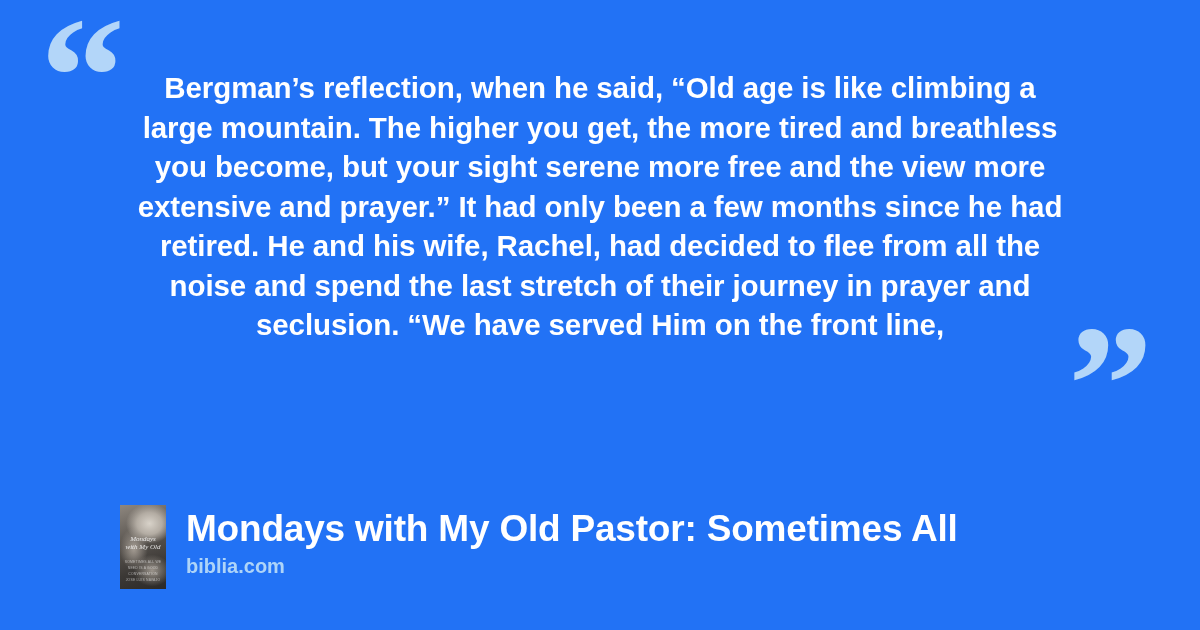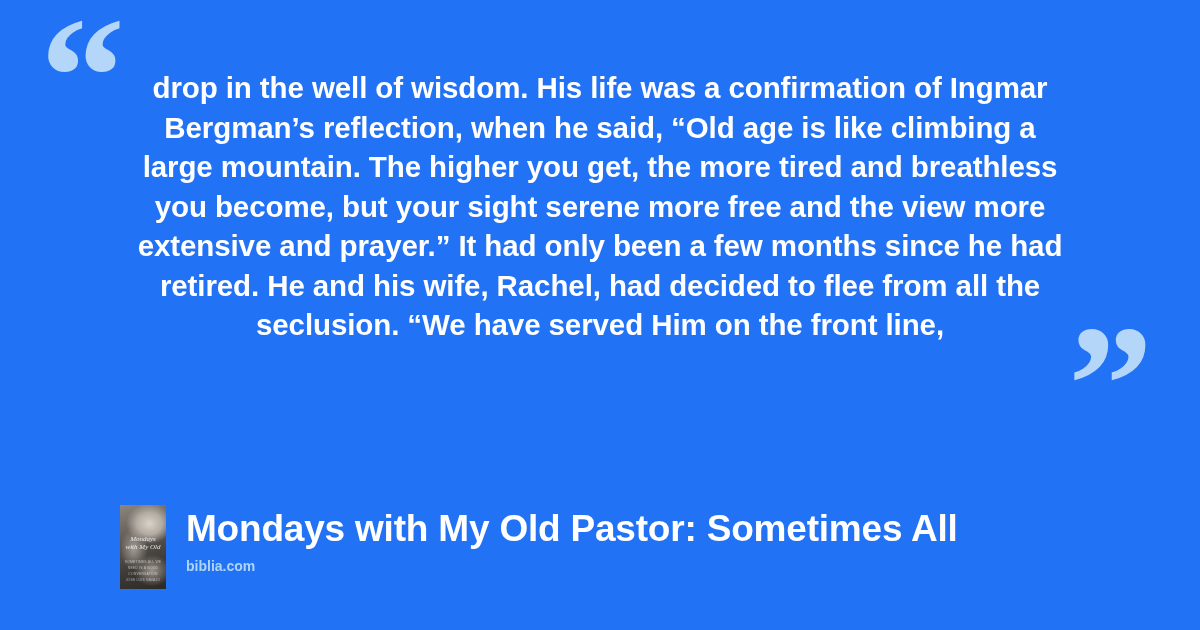--- a/index.html
+++ b/index.html
@@ -116,41 +116,41 @@
   #source-title {
     color: #ffffff;
     font-size: 37px;
     font-weight: 700;
     line-height: 44px;
     letter-spacing: -0.2px;
     white-space: nowrap;
   }
   #source-site {
     color: #aed4f8;
-    font-size: 14px;
+    font-size: 20px;
     font-weight: 700;
     line-height: 26px;
     margin-top: 2px;
     white-space: nowrap;
   }
 </style>
 </head>
 <body>
 
 <div id="card">
 
   <div id="quote-open" class="quote-glyph">“</div>
 
   <div id="quote-body">
-    <span class="line">drop in the well of wisdom. His life was a confirmation of Ingmar</span>
     <span class="line">Bergman’s reflection, when he said, “Old age is like climbing a</span>
     <span class="line">large mountain. The higher you get, the more tired and breathless</span>
     <span class="line">you become, but your sight serene more free and the view more</span>
     <span class="line">extensive and prayer.” It had only been a few months since he had</span>
     <span class="line">retired. He and his wife, Rachel, had decided to flee from all the</span>
+    <span class="line">noise and spend the last stretch of their journey in prayer and</span>
     <span class="line">seclusion. “We have served Him on the front line,</span>
   </div>
 
   <div id="quote-close" class="quote-glyph">”</div>
 
   <div id="footer">
     <div id="book-thumb">
       <div class="cover-script">Mondays with My Old Pastor</div>
       <div class="cover-sub">SOMETIMES ALL WE NEED IS A
 GOOD CONVERSATION

